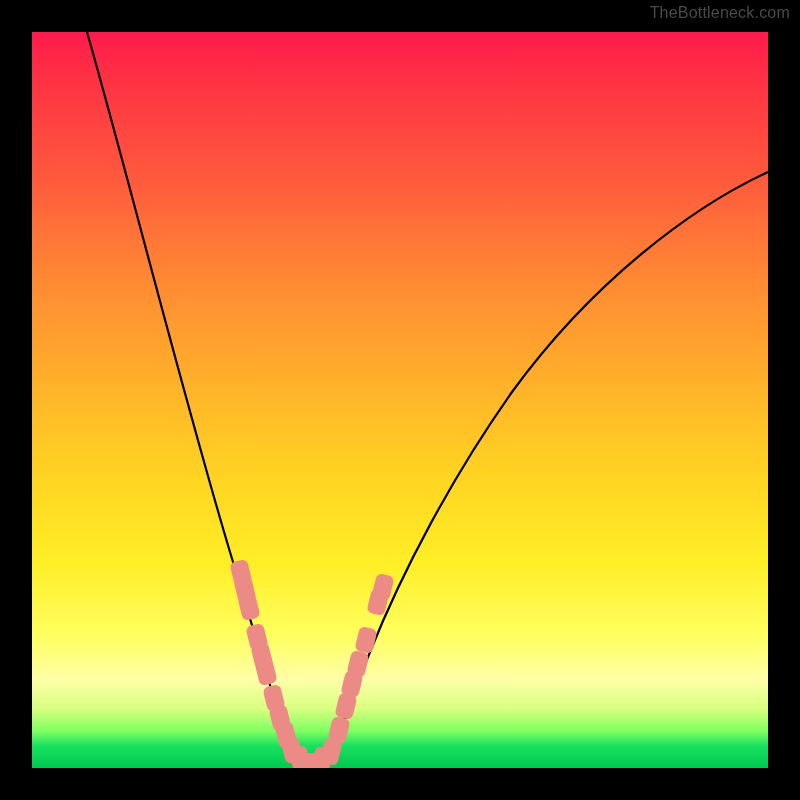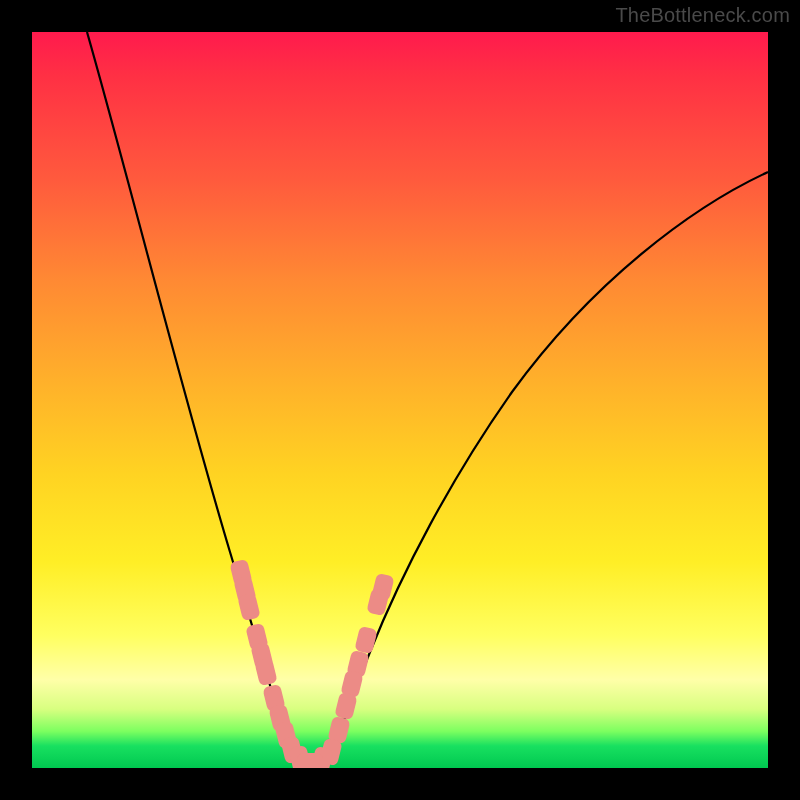--- a/index.html
+++ b/index.html
@@ -41,21 +41,21 @@
       #7dff60 95%,
       #18e060 97%,
       #00c850 100%
     );
   }
   .watermark {
     position: absolute;
     top: 4px;
     right: 10px;
     color: #4a4a4a;
-    font-size: 20px;
+    font-size: 16px;
     letter-spacing: 0.2px;
     font-weight: 400;
     z-index: 10;
   }
   svg.curves {
     position: absolute;
     left: 0;
     top: 0;
   }
 </style>

